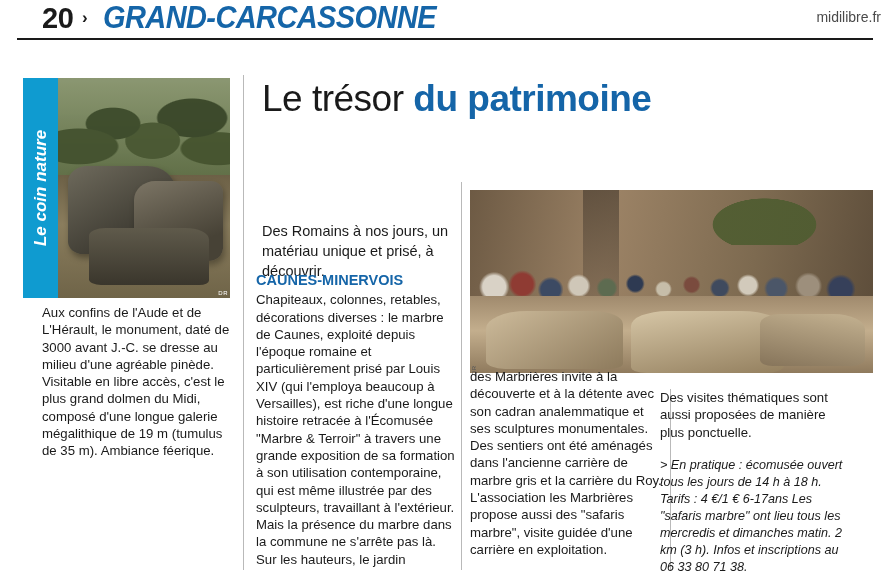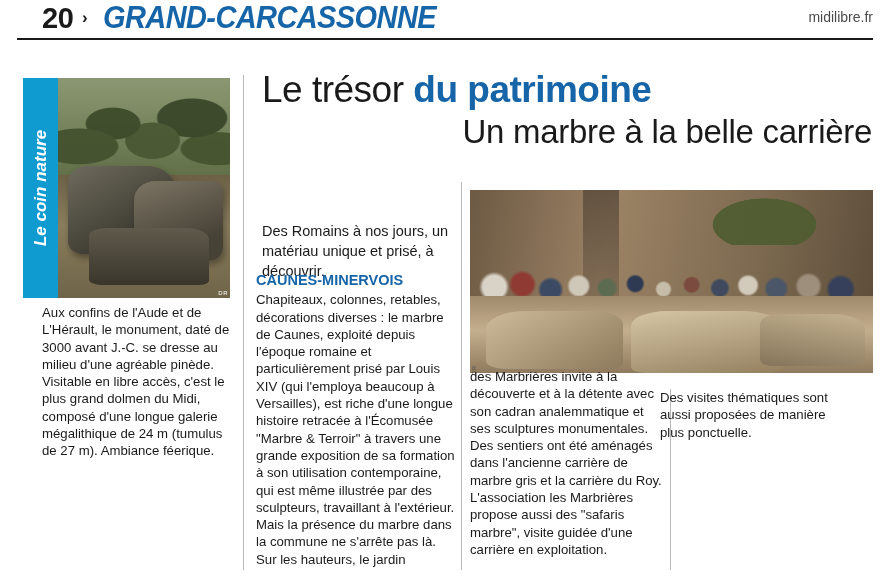--- a/index.html
+++ b/index.html
@@ -49,21 +49,21 @@
     font-size: 29px;
     font-weight: bold;
     font-style: italic;
     color: #1565a8;
     letter-spacing: -0.6px;
     transform: scaleY(1.05);
     transform-origin: left top;
   }
   .brand {
     position: absolute;
-    right: 17px; top: 9px;
+    right: 9px; top: 9px;
     font-size: 14px;
     color: #4a4a4a;
   }
   .rule-top {
     position: absolute;
     left: 17px; top: 38px;
     width: 856px;
     height: 2px;
     background: #1a1a1a;
   }
@@ -144,21 +144,21 @@
     position: absolute;
     right: 2px; bottom: 2px;
     font-size: 6px;
     color: #ffffff;
     letter-spacing: .5px;
   }
 
   
   .headline {
     position: absolute;
-    left: 262px; top: 68px;
+    left: 262px; top: 77px;
     width: 610px;
   }
   .headline .line1 {
     font-size: 37px;
     line-height: 44px;
     letter-spacing: -0.5px;
     white-space: nowrap;
   }
   .headline .line1 .light { font-weight: normal; color: #1a1a1a; }
   .headline .line1 .bold { font-weight: bold; color: #1565a8; }
@@ -329,47 +329,47 @@
     <div class="stone-a"></div>
     <div class="stone-b"></div>
     <div class="stone-c"></div>
     <div class="photo-credit-left">DR</div>
   </div>
 
   <div class="headline">
     <div class="line1">
       <span class="light">Le trésor </span><span class="bold">du patrimoine</span>
     </div>
-    <div class="line2">Un marbre à la belle carrière</div>
   </div>
 
   <div class="chapeau">Des Romains à nos jours, un matériau unique et prisé, à découvrir.</div>
 
   <div class="photo-group">
     <div class="rockwall"></div>
     <div class="rock-seam"></div>
     <div class="bush"></div>
     <div class="crowd"></div>
     <div class="boulders"></div>
     <div class="boulder1"></div>
     <div class="boulder2"></div>
     <div class="boulder3"></div>
   </div>
   <div class="photo-credit-right">DR</div>
 
   <div class="col col-1">
-    <p class="body">Aux confins de l'Aude et de L'Hérault, le monument, daté de 3000 avant J.-C. se dresse au milieu d'une agréable pinède. Visitable en libre accès, c'est le plus grand dolmen du Midi, composé d'une longue galerie mégalithique de 24 m (tumulus de 27 m). Ambiance féerique.</p>
+    <p class="body">Aux confins de l'Aude et de L'Hérault, le monument, daté de 3000 avant J.-C. se dresse au milieu d'une agréable pinède. Visitable en libre accès, c'est le plus grand dolmen du Midi, composé d'une longue galerie mégalithique de 19 m (tumulus de 35 m). Ambiance féerique.</p>
   </div>
 
   <div class="col col-2">
     <p class="kicker">CAUNES-MINERVOIS</p>
     <p>Chapiteaux, colonnes, retables, décorations diverses : le marbre de Caunes, exploité depuis l'époque romaine et particulièrement prisé par Louis XIV (qui l'employa beaucoup à Versailles), est riche d'une longue histoire retracée à l'Écomusée "Marbre &amp; Terroir" à travers une grande exposition de sa formation à son utilisation contemporaine, qui est même illustrée par des sculpteurs, travaillant à l'extérieur. Mais la présence du marbre dans la commune ne s'arrête pas là. Sur les hauteurs, le jardin</p>
   </div>
 
   <div class="col col-3">
     <p>des Marbrières invite à la découverte et à la détente avec son cadran analemmatique et ses sculptures monumentales. Des sentiers ont été aménagés dans l'ancienne carrière de marbre gris et la carrière du Roy. L'association les Marbrières propose aussi des "safaris marbre", visite guidée d'une carrière en exploitation.</p>
   </div>
 
   <div class="col col-4">
     <p>Des visites thématiques sont aussi proposées de manière plus ponctuelle.</p>
+    <p class="practique">&gt; En pratique : écomusée ouvert tous les jours de 14 h à 18 h. Tarifs : 4 €/1 € 6-17ans Les "safaris marbre" ont lieu tous les mercredis et dimanches matin. 2 km (3 h). Infos et inscriptions au 06 33 80 71 38.</p>
   </div>
 
 </div>
 
 </body></html>

